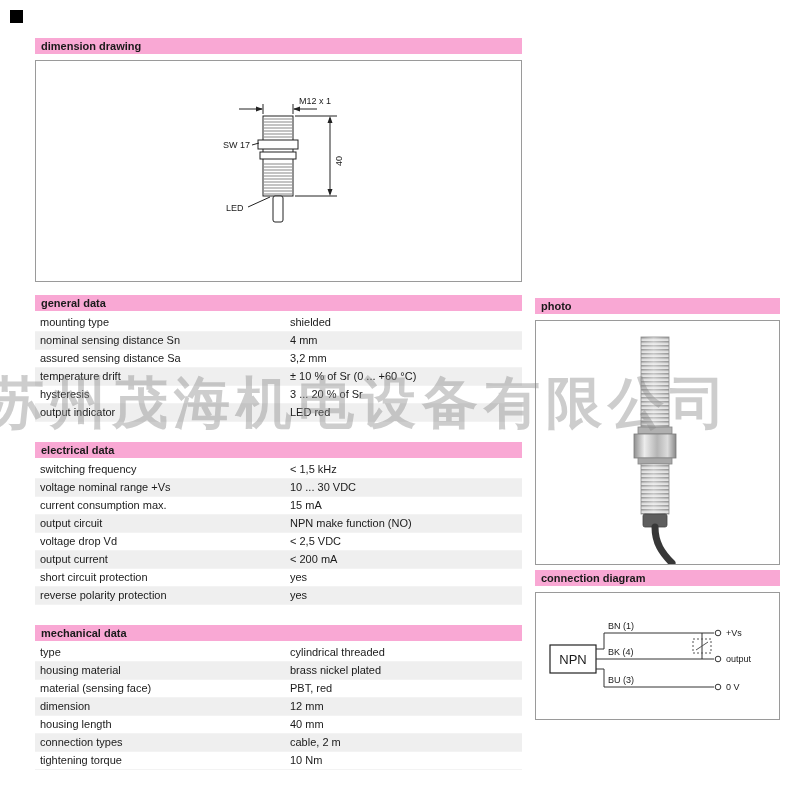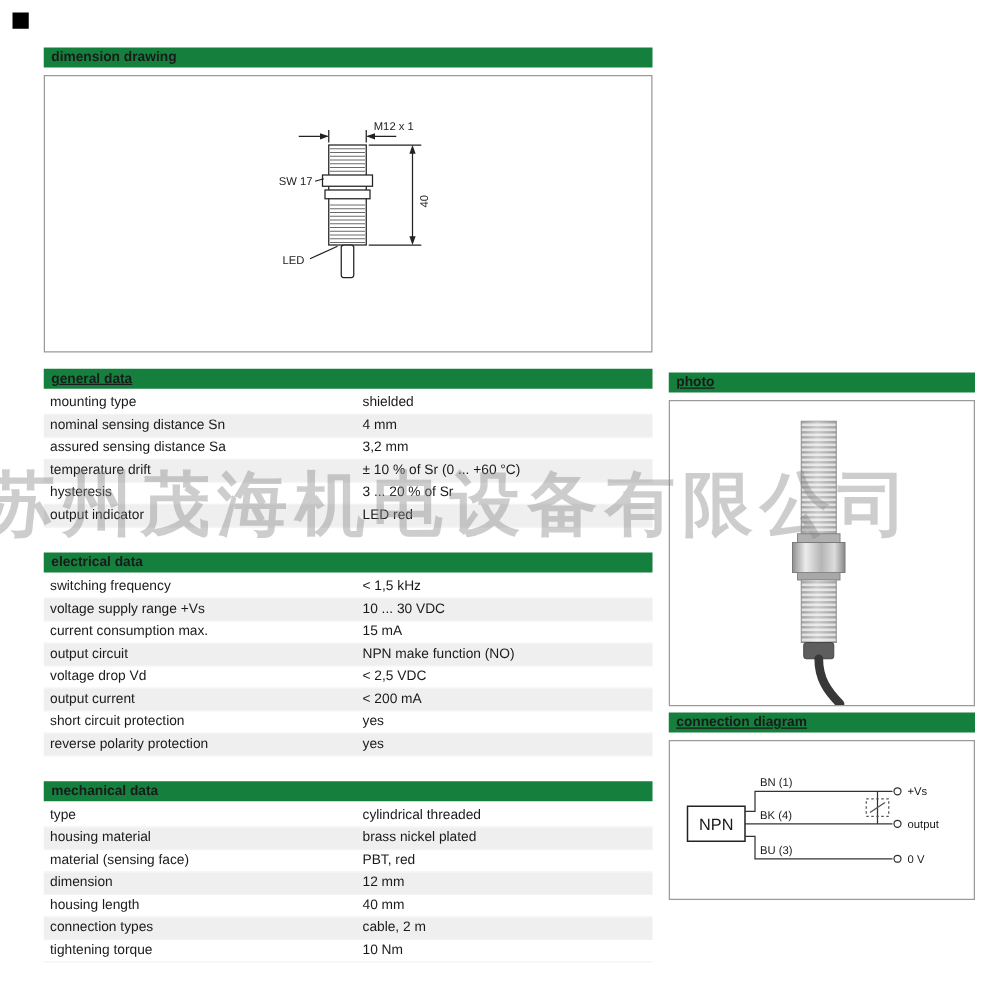--- a/index.html
+++ b/index.html
@@ -6,28 +6,28 @@
   html,body { width:790px; height:790px; }
   body {
     background:#ffffff;
     font-family:"Liberation Sans","DejaVu Sans",sans-serif;
     color:#1a1a1a;
     position:relative;
     overflow:hidden;
   }
   .corner-square { position:absolute; left:10px; top:10px; width:13px; height:13px; background:#000; }
   .col-left  { position:absolute; left:35px;  top:38px;  width:487px; }
-  .col-right { position:absolute; left:535px; top:298px; width:245px;text-decoration:underline; }
+  .col-right { position:absolute; left:535px; top:298px; width:245px; }
   .sec-header {
     height:16px; line-height:16px;
-    background:#15803d;
+    background:#f9a8d4;
     font-weight:bold; font-size:11px;
     padding-left:6px;
   }
-  .mt13 { margin-top:13px;text-decoration:underline; }
+  .mt13 { margin-top:13px; }
   .mt5  { margin-top:5px; }
   .frame { border:1px solid #9a9a9a; background:#fff; margin-top:6px; }
   .drawing-frame { height:222px; }
   .photo-frame   { height:245px; }
   .diagram-frame { height:128px; }
   .dtable { margin-top:3px; margin-bottom:20px; }
   .drow { display:flex; height:18px; line-height:18px; font-size:11px; border-bottom:1px solid #f3f3f3;align-items:flex-end; }
   .drow:nth-child(even) { background:#efefef; }
   .dlabel { width:255px; padding-left:5px; }
   .dvalue { flex:1; }
@@ -137,21 +137,21 @@
 
   <div class="sec-header">
     <span>electrical data</span>
   </div>
   <div class="dtable">
     <div class="drow">
         <div class="dlabel">switching frequency</div>
         <div class="dvalue">&lt; 1,5 kHz</div>
       </div>
     <div class="drow">
-        <div class="dlabel">voltage supply range +Vs</div>
+        <div class="dlabel">voltage nominal range +Vs</div>
         <div class="dvalue">10 ... 30 VDC</div>
       </div>
     <div class="drow">
         <div class="dlabel">current consumption max.</div>
         <div class="dvalue">15 mA</div>
       </div>
     <div class="drow">
         <div class="dlabel">output circuit</div>
         <div class="dvalue">NPN make function (NO)</div>
       </div>

